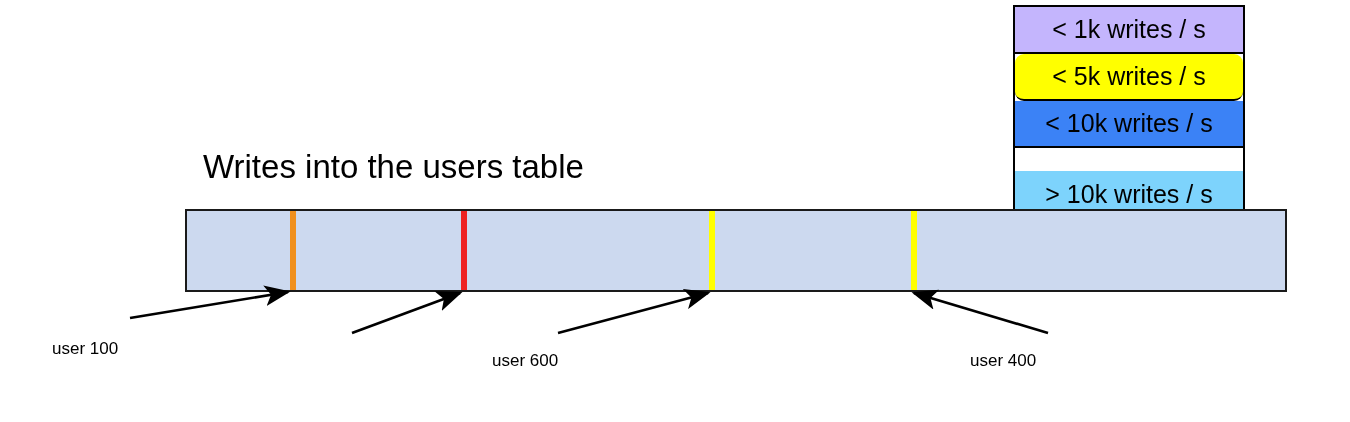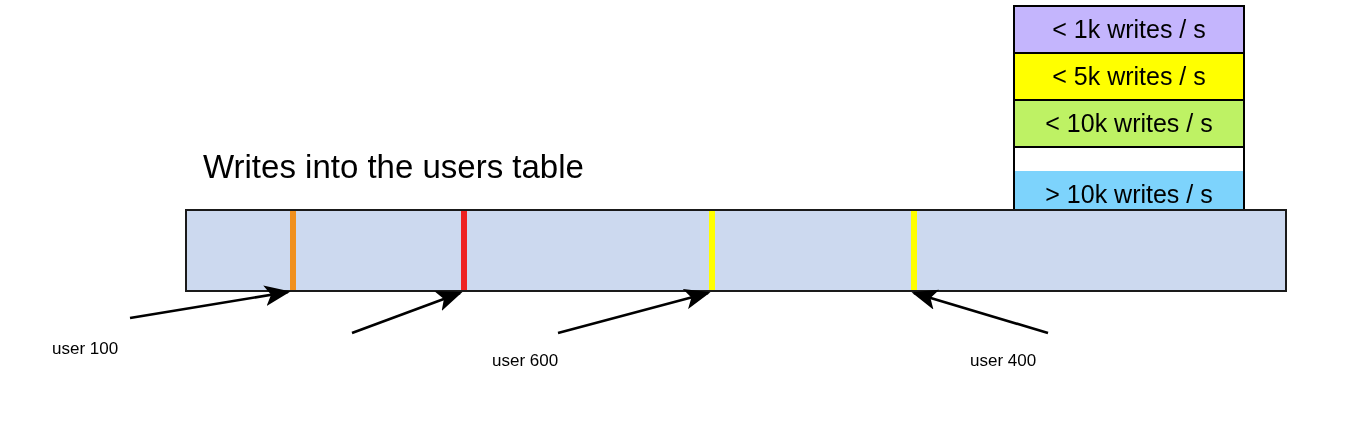--- a/index.html
+++ b/index.html
@@ -90,24 +90,24 @@
 </style>
 </head>
 <body>
 
 <div id="stage">
 
   <div class="legend">
     <div class="legend-row" style="background: #c4b5fd;">
       <span>&lt; 1k writes / s</span>
     </div>
-    <div class="legend-row" style="background: rgb(255, 255, 0);">
+    <div class="legend-row" style="background: rgb(255, 255, 0); border-radius: 9px;">
       <span>&lt; 5k writes / s</span>
     </div>
-    <div class="legend-row" style="background: #bef264;">
+    <div class="legend-row" style="background: #3b82f6;">
       <span>&lt; 10k writes / s</span>
     </div>
     <div class="legend-row" style="background: #7dd3fc; margin-top: 23px;">
       <span>&gt; 10k writes / s</span>
     </div>
   </div>
 
   <div class="caption">Writes into the users table</div>
 
   <div class="bar" style="left: 185px; top: 209px; width: 1102px; height: 83px; background: rgb(204, 217, 239); border-color: rgb(26, 26, 26);">

